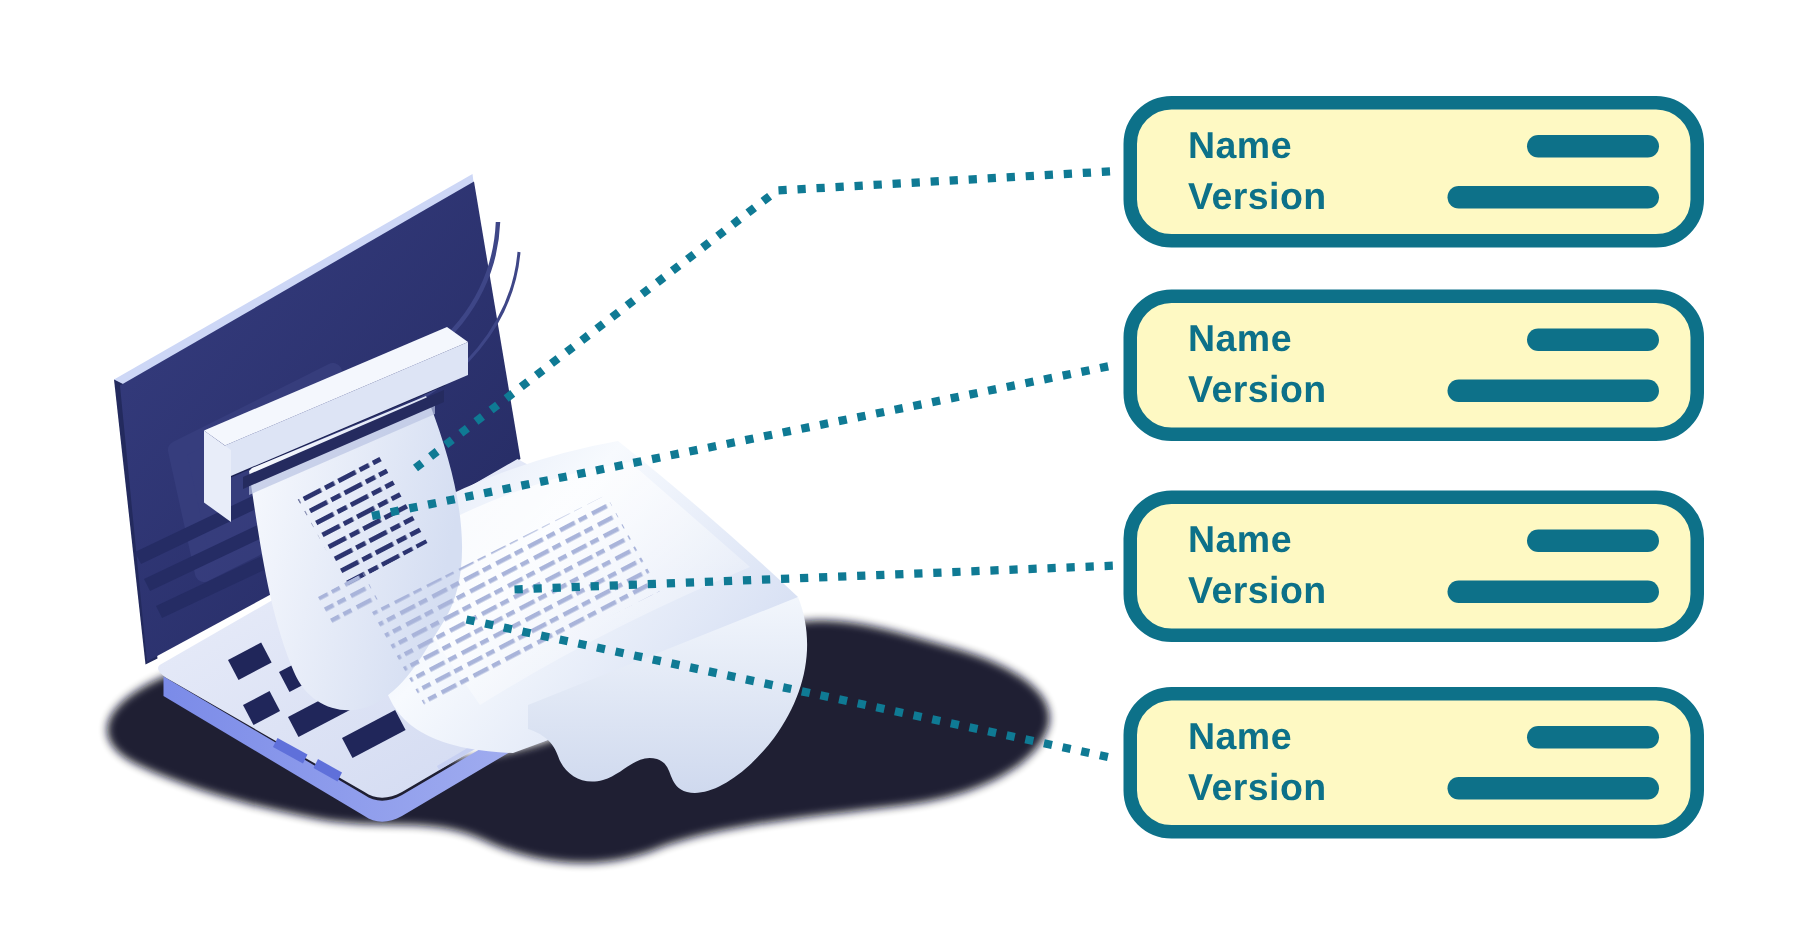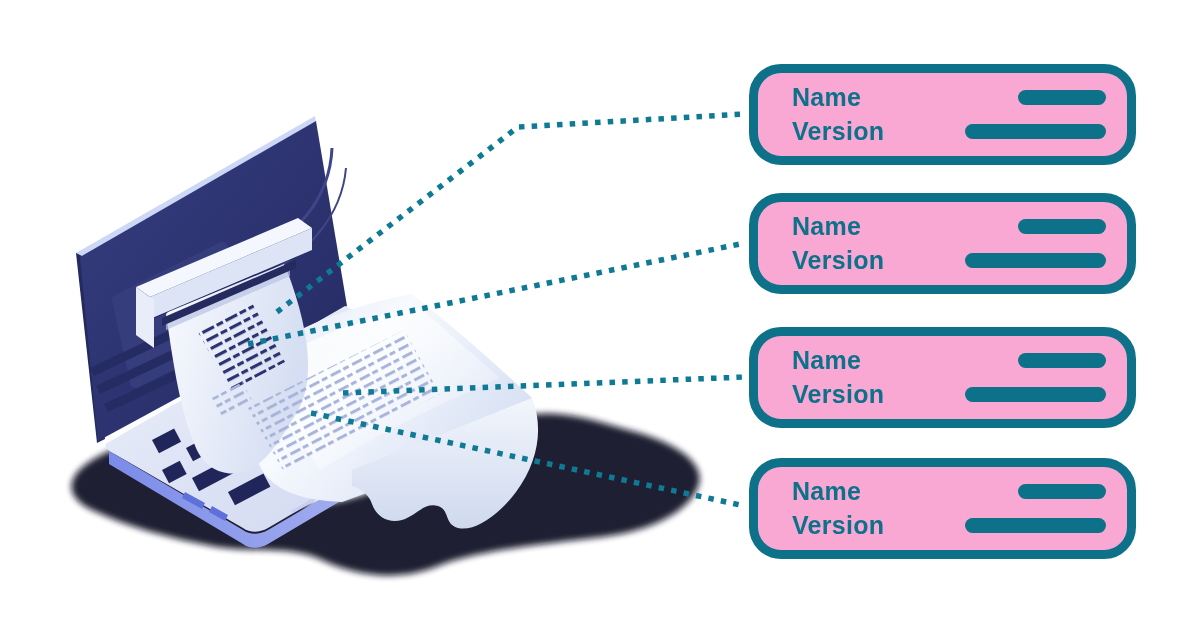--- a/index.html
+++ b/index.html
@@ -6,21 +6,21 @@
   html,body{margin:0;padding:0;}
   body{
     width:1200px;height:628px;position:relative;overflow:hidden;
     background:#ffffff;font-family:"Liberation Sans",sans-serif;
   }
   .scene{position:absolute;inset:0;}
   .card{
     position:absolute;left:749px;width:387px;height:101px;
     border:9px solid var(--teal);border-radius:32px;box-sizing:border-box;
     display:flex;flex-direction:column;justify-content:center;gap:8px;
-    padding:0 21px 0 34px;background:#f9a8d4;
+    padding:0 21px 0 34px;background:#fef9c3;
   }
   .card-row{display:flex;align-items:center;justify-content:space-between;height:26px;}
   .field-label{
     font-weight:700;font-size:25px;line-height:1;color:var(--teal);
     letter-spacing:.3px;font-family:"Liberation Sans",sans-serif;
   }
   .value-bar{height:15px;border-radius:8px;background:var(--teal);}
   .value-bar.short{width:88px;}
   .value-bar.long{width:141px;}
   .card1{top:64px;} .card2{top:193px;} .card3{top:327px;} .card4{top:458px;}

